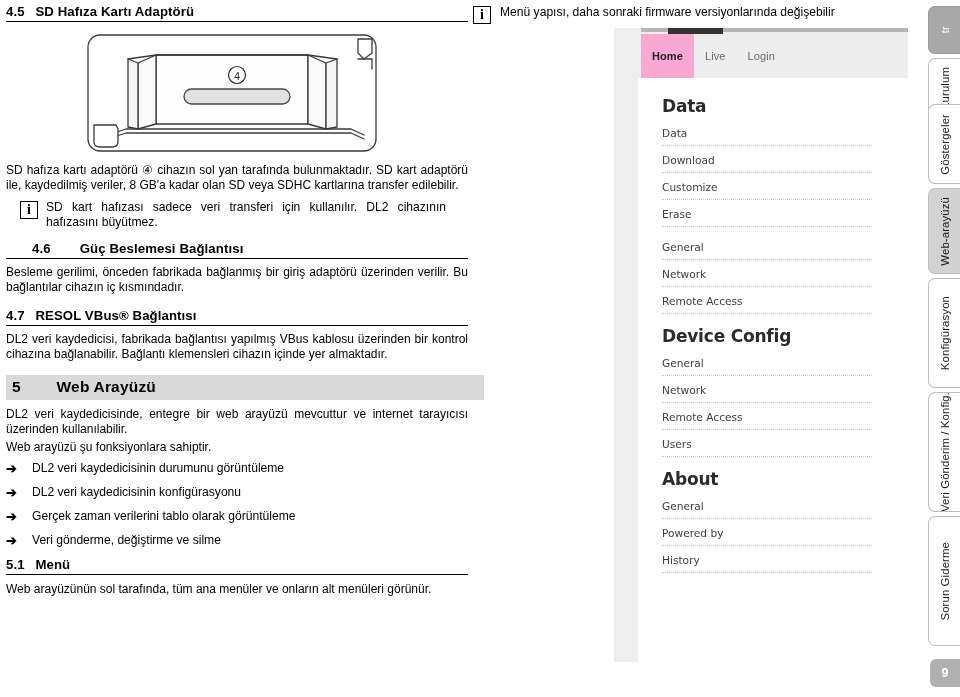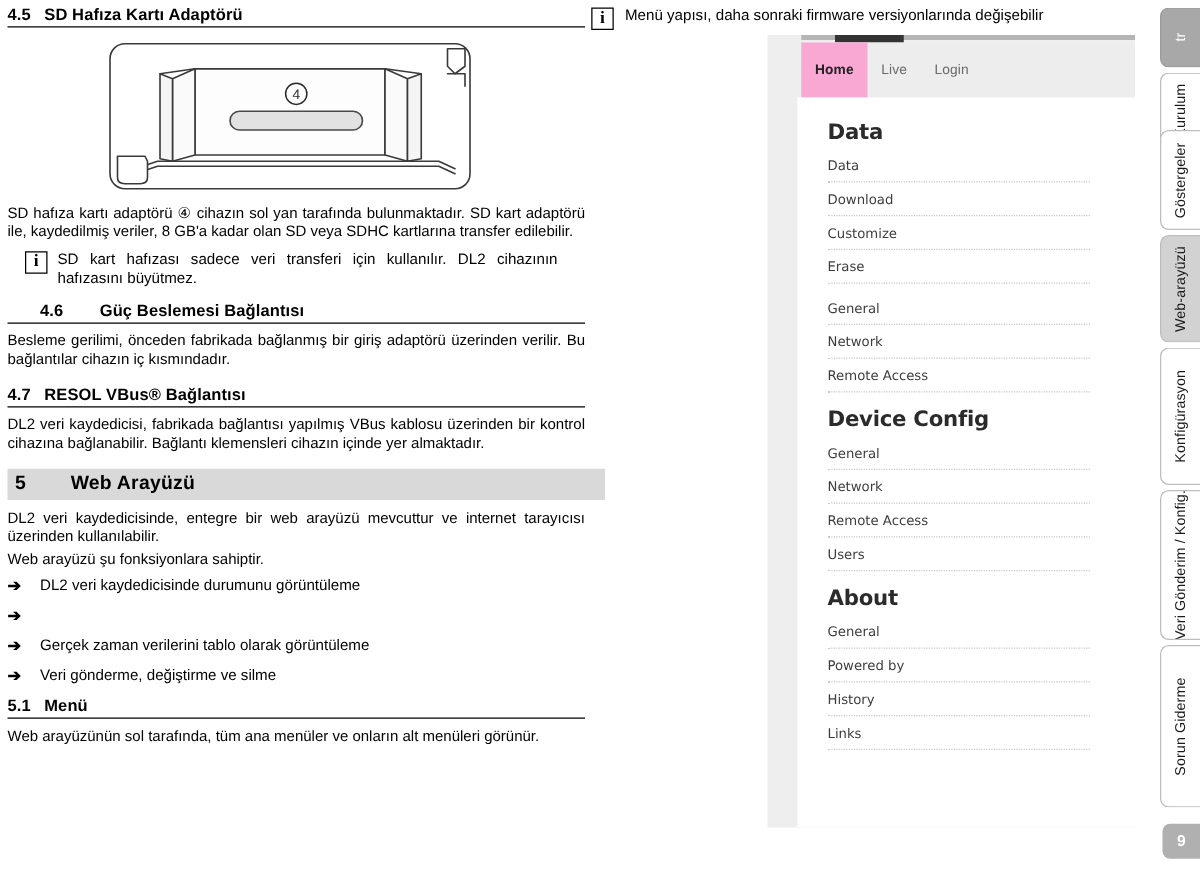--- a/index.html
+++ b/index.html
@@ -322,24 +322,25 @@
       <span class="num">5</span>
       <span class="ttl">Web Arayüzü</span>
     </div>
 
     <div class="p" style="margin-top:7px;">DL2 veri kaydedicisinde, entegre bir web arayüzü mevcuttur ve internet tarayıcısı üzerinden kullanılabilir.</div>
     <div class="p p-left" style="margin-top:3px;">Web arayüzü şu fonksiyonlara sahiptir.</div>
 
     <div class="bullets">
       <div class="bullet">
         <div class="arw">➔</div>
-        <div class="btxt">DL2 veri kaydedicisinde durumunu görüntüleme</div>
+        <div class="btxt">DL2 veri kaydedicisinin durumunu görüntüleme</div>
       </div>
       <div class="bullet">
         <div class="arw">➔</div>
+        <div class="btxt">DL2 veri kaydedicisinin konfigürasyonu</div>
       </div>
       <div class="bullet">
         <div class="arw">➔</div>
         <div class="btxt">Gerçek zaman verilerini tablo olarak görüntüleme</div>
       </div>
       <div class="bullet">
         <div class="arw">➔</div>
         <div class="btxt">Veri gönderme, değiştirme ve silme</div>
       </div>
     </div>
@@ -393,21 +394,20 @@
           <div class="ws-item">Network</div>
           <div class="ws-item">Remote Access</div>
           <div class="ws-item">Users</div>
         </div>
 
         <div class="ws-group">
           <div class="ws-group-title">About</div>
           <div class="ws-item">General</div>
           <div class="ws-item">Powered by</div>
           <div class="ws-item">History</div>
-          <div class="ws-item">Links</div>
         </div>
 
       </div>
     </div>
   </div>
 
   <div class="tabstrip">
     <div class="vtab sel" style="top: 6px; height: 48px;">
       <span>tr</span>
     </div>

